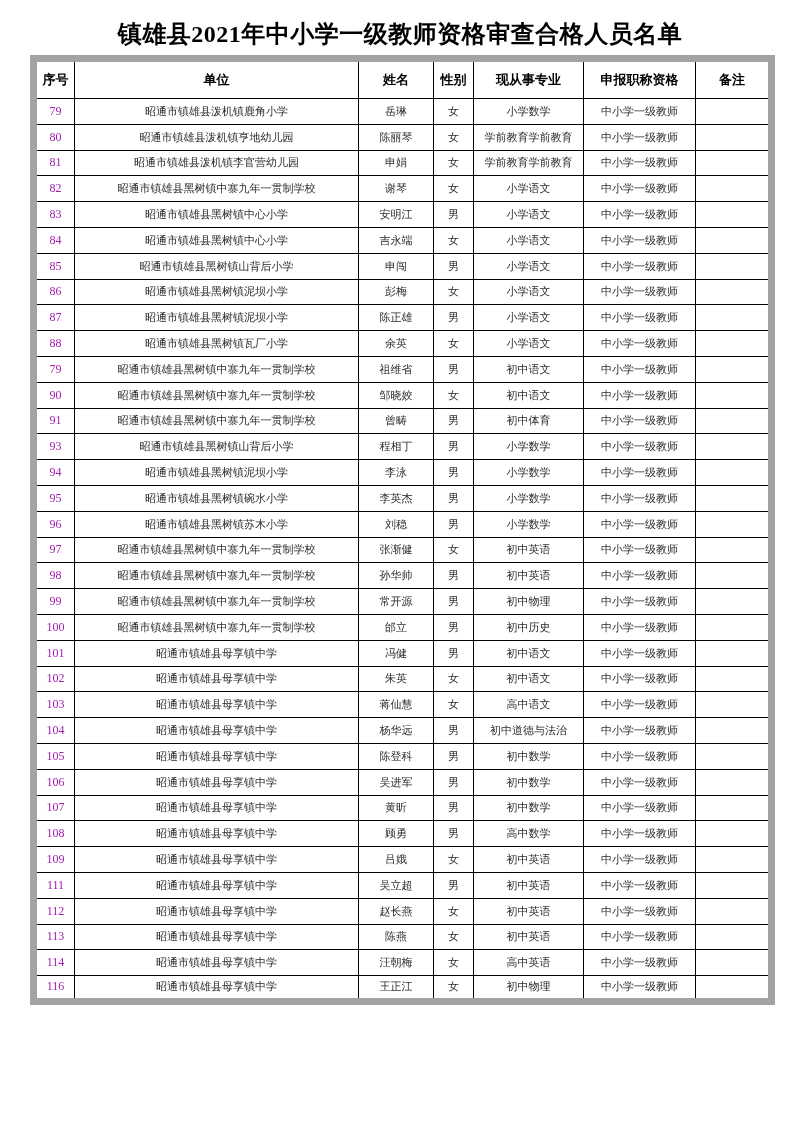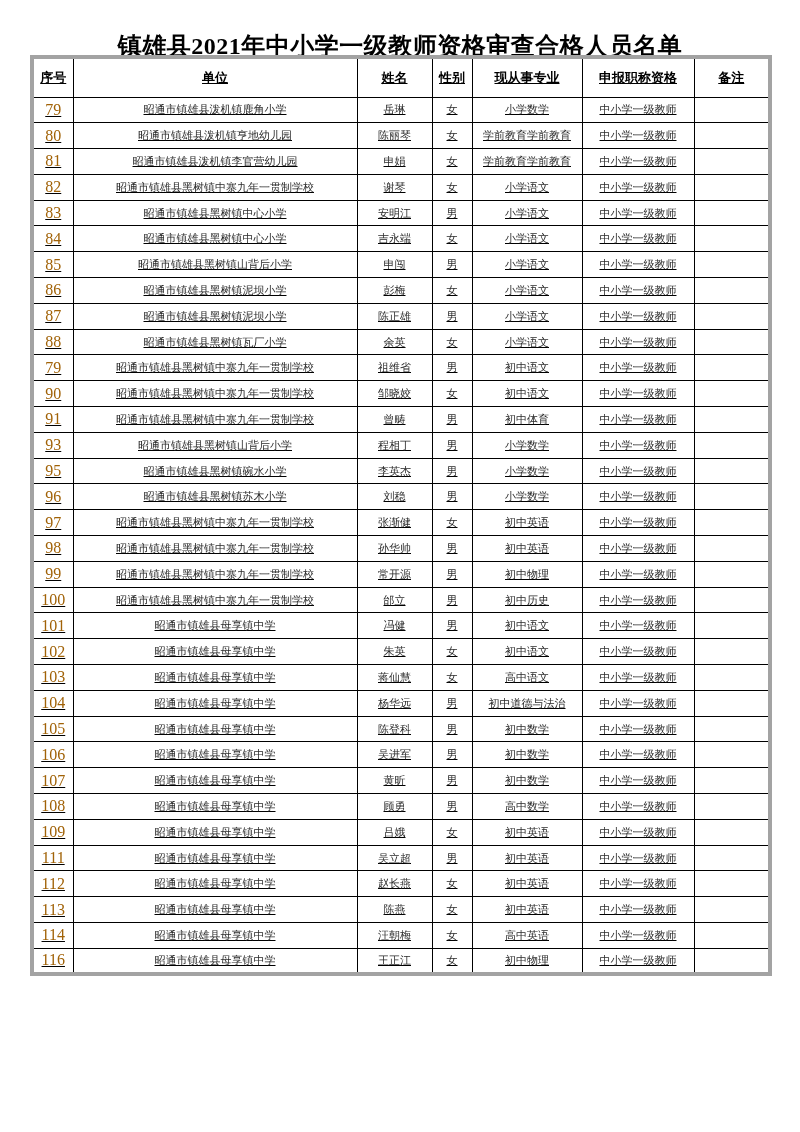--- a/index.html
+++ b/index.html
@@ -11,37 +11,36 @@
   .page {
     position: relative;
     width: 800px;
     height: 1132px;
     background: #ffffff;
     margin: 0 auto;
     overflow: hidden;
   }
   .doc-title {
     margin: 0;
-    padding-top: 30px;
+    padding-top: 18px;
     text-align: center;
     font-size: 24px;
     font-weight: bold;
     color: #000000;
     letter-spacing: 0.5px;
     font-family: "Liberation Serif", "DejaVu Serif", serif;
   }
   table.roster {
     position: absolute;
     left: 30px;
     top: 55px;
     width: 738px;
     border-collapse: collapse;
     table-layout: fixed;
-    border: 4px solid #a3a3a3;
-    text-decoration: underline;
+    border: 7px solid #a3a3a3;
   }
   table.roster th, table.roster td {
     border: 1px solid #000000;
     text-align: center;
     vertical-align: middle;
     overflow: hidden;
     white-space: nowrap;
     padding: 0 2px;
     box-sizing: border-box;
   }
@@ -51,22 +50,22 @@
     font-weight: bold;
     color: #000000;
   }
   table.roster td {
     height: 25.8px;
     font-size: 11px;
     font-weight: normal;
     color: #2b2b2b;
   }
   table.roster td.cell-no {
-    font-size: 16px;
-    color: #a16207;
+    font-size: 12px;
+    color: #a21caf;
   }
 </style>
 </head>
 <body>
 
 <div class="page">
   <h1 class="doc-title">镇雄县2021年中小学一级教师资格审查合格人员名单</h1>
 
   <table class="roster">
     <colgroup>
@@ -210,20 +209,29 @@
         <tr>
           <td class="cell-no">93</td>
           <td class="cell-unit">昭通市镇雄县黑树镇山背后小学</td>
           <td class="cell-name">程相丁</td>
           <td class="cell-gender">男</td>
           <td class="cell-subject">小学数学</td>
           <td class="cell-qualification">中小学一级教师</td>
           <td class="cell-remark"></td>
         </tr>
         <tr>
+          <td class="cell-no">94</td>
+          <td class="cell-unit">昭通市镇雄县黑树镇泥坝小学</td>
+          <td class="cell-name">李泳</td>
+          <td class="cell-gender">男</td>
+          <td class="cell-subject">小学数学</td>
+          <td class="cell-qualification">中小学一级教师</td>
+          <td class="cell-remark"></td>
+        </tr>
+        <tr>
           <td class="cell-no">95</td>
           <td class="cell-unit">昭通市镇雄县黑树镇碗水小学</td>
           <td class="cell-name">李英杰</td>
           <td class="cell-gender">男</td>
           <td class="cell-subject">小学数学</td>
           <td class="cell-qualification">中小学一级教师</td>
           <td class="cell-remark"></td>
         </tr>
         <tr>
           <td class="cell-no">96</td>

